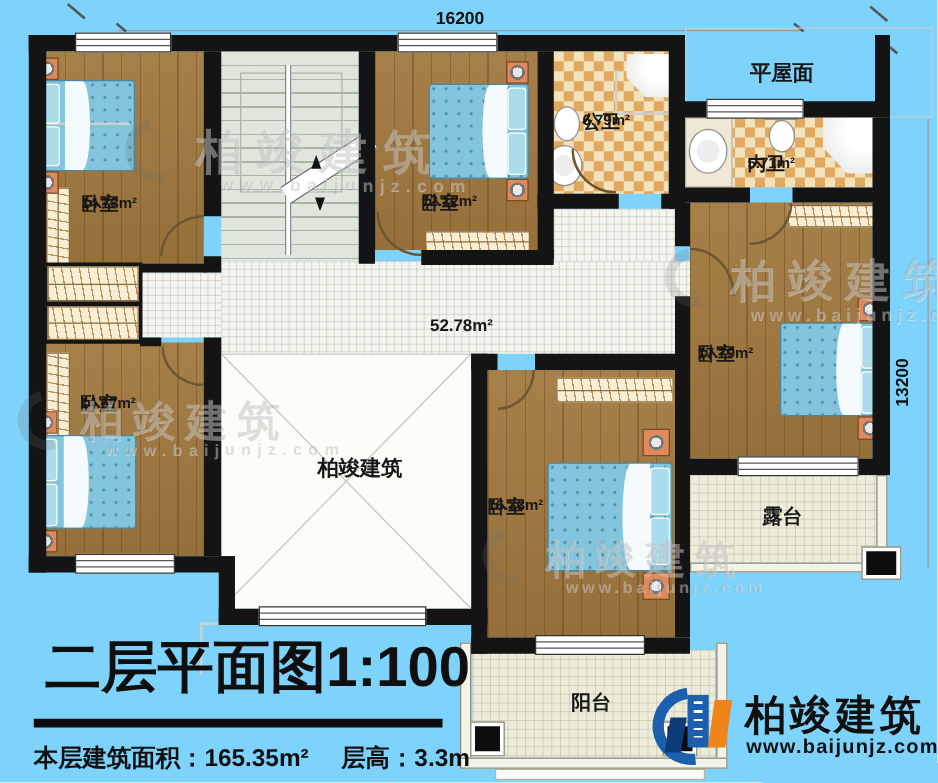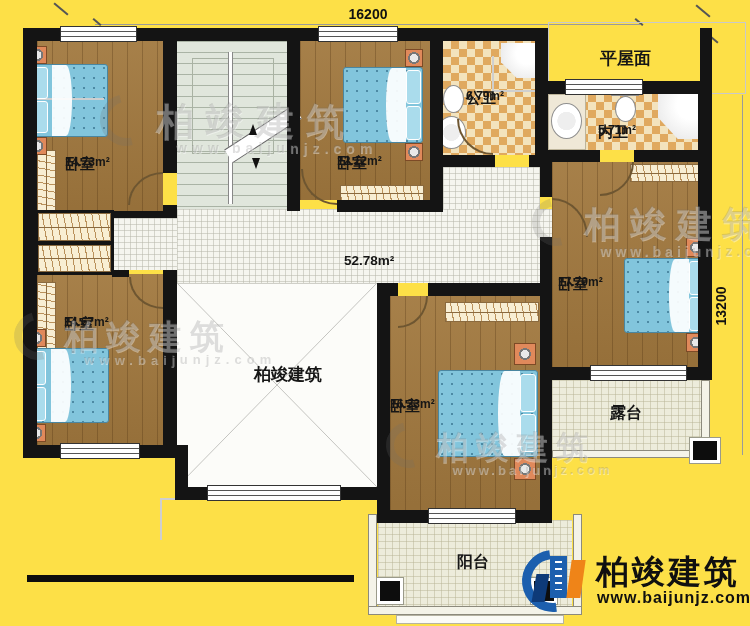--- a/index.html
+++ b/index.html
@@ -1,16 +1,16 @@
 <!DOCTYPE html>
 <html><head>
 <meta charset="utf-8">
 <style>
   html,body{margin:0;padding:0;background:#fff;}
-  #canvas{position:relative;width:750px;height:626px;background:#fde047;overflow:hidden;
+  #canvas{position:relative;width:750px;height:626px;background:#7dd3fc;overflow:hidden;
           font-family:"Liberation Sans","DejaVu Sans",sans-serif;}
   #canvas *{box-sizing:border-box;position:absolute;}
   .wall{background:#141414;z-index:5;}
   .window-h{background-color:#fff;border:1px solid #333;z-index:6;
     background-image:linear-gradient(#555,#555),linear-gradient(#555,#555);
     background-size:100% 1px,100% 1px;background-position:0 33%,0 66%;background-repeat:no-repeat;}
   .wood{background-color:#a1783e;z-index:1;
     background-image:repeating-linear-gradient(90deg,rgba(70,42,12,.28) 0 1px,transparent 1px 15px),
     linear-gradient(rgba(255,255,255,.06),rgba(0,0,0,.07));}
   .checker{z-index:1;background:repeating-conic-gradient(#e0a95f 0% 25%,#f3e3bd 0% 50%) 0 0/16px 16px;}
@@ -264,21 +264,27 @@
   <div class="wm-ic" style="left:532px;top:198px;width:48px;height:48px;"></div>
   <div class="wm" style="left:584px;top:200px;font-size:36px;letter-spacing:10px;">柏竣建筑</div>
   <div class="wm" style="left:600px;top:243px;font-size:14px;letter-spacing:4px;">www.baijunjz.com</div>
   <div class="wm-ic" style="left:14px;top:312px;width:48px;height:48px;"></div>
   <div class="wm" style="left:64px;top:314px;font-size:34px;letter-spacing:8px;">柏竣建筑</div>
   <div class="wm" style="left:84px;top:352px;font-size:13px;letter-spacing:5px;">www.baijunjz.com</div>
   <div class="wm-ic" style="left:386px;top:422px;width:46px;height:46px;"></div>
   <div class="wm" style="left:436px;top:426px;font-size:32px;letter-spacing:8px;">柏竣建筑</div>
   <div class="wm" style="left:452px;top:462px;font-size:13px;letter-spacing:3px;">www.baijunjz.com</div>
 
+  <div class="titleblock" style="left:36px;top:504px;font-size:45px;font-weight:bold;">
+    <span style="position:static;">二层平面图</span><span style="position:static;">1:100</span>
+  </div>
   <div style="left:27px;top:575px;width:327px;height:7px;background:#0d0d0d;z-index:9;"></div>
+  <div class="titleblock" style="left:27px;top:593px;font-size:19.5px;font-weight:bold;">
+    <span style="position:static;">本层建筑面积：</span><span style="position:static;">165.35m²</span><span style="position:static;display:inline-block;width:26px;"></span><span style="position:static;">层高：</span><span style="position:static;">3.3m</span>
+  </div>
 
   <div style="left:514px;top:542px;width:236px;height:80px;z-index:9;">
     <div style="left:8px;top:8px;width:62px;height:62px;border:9px solid #1c5fae;border-radius:50%;border-top-color:transparent;border-right-color:transparent;transform:rotate(38deg);"></div>
     <div style="left:20px;top:32px;width:13px;height:28px;background:#0e3a78;transform:skewX(-10deg);"></div>
     <div style="left:36px;top:14px;width:17px;height:42px;background:#1c5fae;background-image:repeating-linear-gradient(#fff 0 2px,transparent 2px 7px);background-size:7px 70%;background-position:5px 5px;background-repeat:no-repeat;"></div>
     <div style="left:55px;top:18px;width:14px;height:38px;background:#ef8418;transform:skewX(-8deg);"></div>
     <div style="left:82px;top:8px;font-size:33px;font-weight:bold;color:#101010;letter-spacing:3px;white-space:nowrap;">柏竣建筑</div>
     <div style="left:83px;top:47px;font-size:16px;font-weight:bold;color:#101010;letter-spacing:1px;white-space:nowrap;">www.baijunjz.com</div>
   </div>
 

